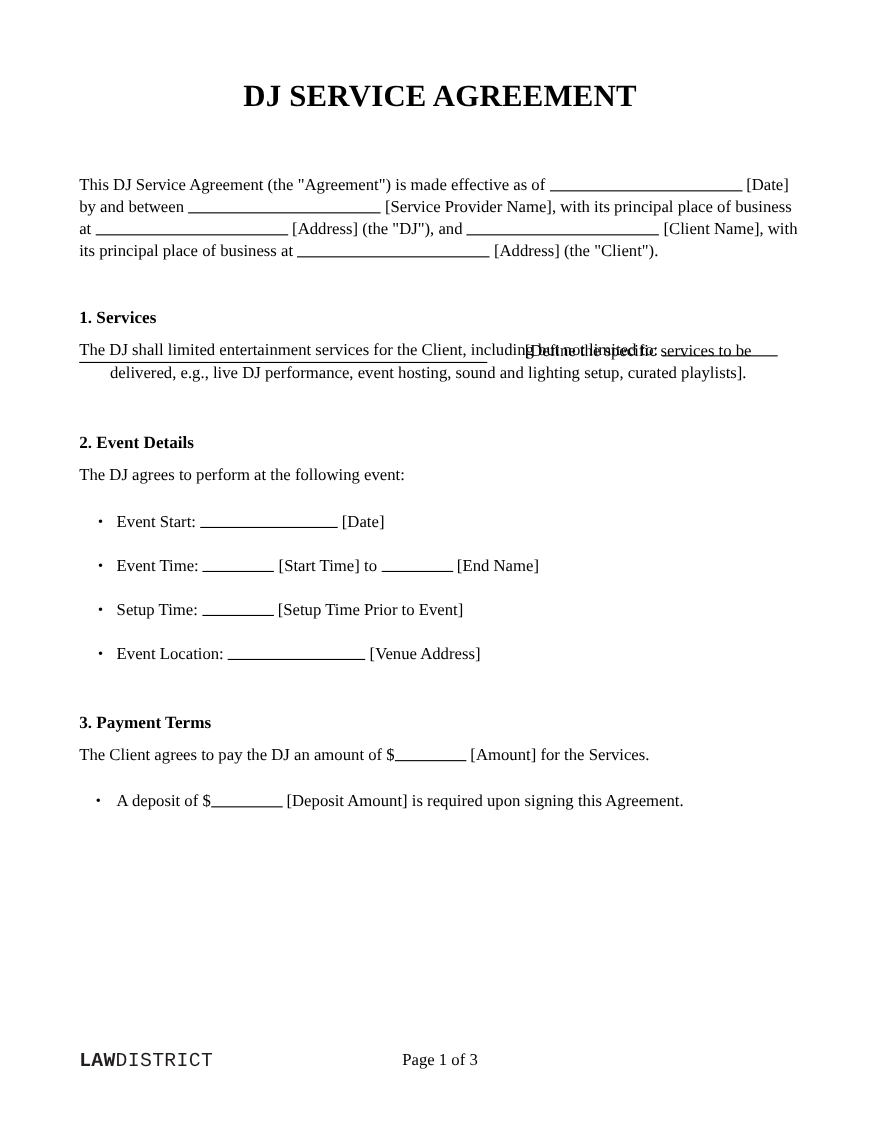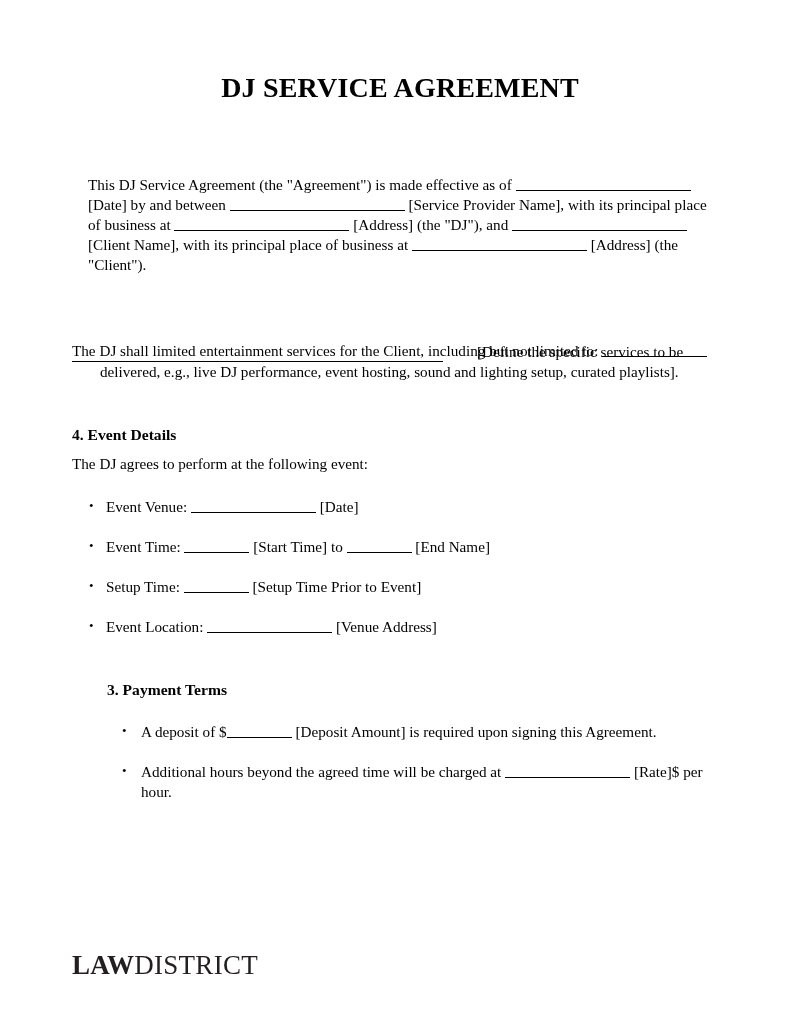--- a/index.html
+++ b/index.html
@@ -35,38 +35,38 @@
     text-align: center;
     font-size: 28px;
     font-weight: bold;
     letter-spacing: 0.2px;
     margin: 0;
     padding-top: 72px;
     line-height: 1.15;
   }
 
   .intro {
-    margin: 16px;
+    margin: 0;
     padding-top: 55px;
     font-size: 15.2px;
     line-height: 20px;
     text-align: left;
   }
 
   h2.section-heading {
     font-size: 15.6px;
     font-weight: bold;
     margin: 0;
     padding: 0;
     line-height: 20px;
   }
 
   .sec-1 { padding-top: 41px; }
   .sec-2 { padding-top: 43px; }
-  .sec-3 { padding-top: 43px; margin-left: 35px; }
+  .sec-3 { padding-top: 43px; }
   .sec-4 { padding-top: 43px; }
 
   p.body-text {
     margin: 0;
     font-size: 15.2px;
     line-height: 20px;
     padding-top: 9px;
   }
 
   ul.bullets {
@@ -128,22 +128,22 @@
     position: absolute;
     left: 0;
     top: 952px;
     width: 800px;
     height: 40px;
   }
   .logo {
     position: absolute;
     left: 72px;
     top: 0;
-    font-family: Liberation Serif, serif;
-    font-size: 27px;
+    font-family: Liberation Mono, monospace;
+    font-size: 18px;
     color: #231f20;
     letter-spacing: -0.2px;
     line-height: 26px;
     white-space: nowrap;
   }
   .logo .law {
     font-weight: bold;
     letter-spacing: 0.2px;
   }
   .logo .district {
@@ -166,46 +166,48 @@
 
 <div class="page">
 
   <div class="content">
 
     <h1 class="doc-title">DJ SERVICE AGREEMENT</h1>
 
     <p class="intro"><span>This DJ Service Agreement (the "Agreement") is made effective as of</span> <span class="blank w-xl"></span> <span>[Date] by and between</span> <span class="blank w-xl"></span> <span>[Service Provider Name], with its principal place of business at</span> <span class="blank w-xl"></span> <span>[Address] (the "DJ"), and</span> <span class="blank w-xl"></span> <span>[Client Name], with its principal place of business at</span> <span class="blank w-xl"></span> <span>[Address] (the "Client").</span></p>
 
     <div class="sec-1">
+      <h2 class="section-heading">1. Services</h2>
       <p class="body-text"><span>The DJ shall limited entertainment services for the Client, including but not limited to:</span> <span class="blank w-med"></span></p>
       <p class="svc-line2">
           <span class="rule-line"></span>
         </p>
       <p class="body-text" style="padding-top:0;margin-top:-20px;text-indent:377px;margin-left:28px;">[Define the specific services to be delivered, e.g., live DJ performance, event hosting, sound and lighting setup, curated playlists].</p>
     </div>
 
     <div class="sec-2">
-      <h2 class="section-heading">4. Event Details</h2>
+      <h2 class="section-heading">2. Event Details</h2>
       <p class="body-text">The DJ agrees to perform at the following event:</p>
       <ul class="bullets event-list">
-        <li><span>Event Venue:</span> <span class="blank w-long"></span> <span>[Date]</span></li>
+        <li><span>Event Start:</span> <span class="blank w-long"></span> <span>[Date]</span></li>
         <li><span>Event Time:</span> <span class="blank w-short"></span> <span>[Start Time] to</span> <span class="blank w-short"></span> <span>[End Name]</span></li>
         <li><span>Setup Time:</span> <span class="blank w-short"></span> <span>[Setup Time Prior to Event]</span></li>
         <li><span>Event Location:</span> <span class="blank w-long"></span> <span>[Venue Address]</span></li>
       </ul>
     </div>
 
     <div class="sec-3">
       <h2 class="section-heading">3. Payment Terms</h2>
+      <p class="body-text"><span>The Client agrees to pay the DJ an amount of $</span><span class="blank w-short"></span> <span>[Amount] for the Services.</span></p>
       <ul class="bullets tight pay-list">
         <li><span>A deposit of $</span><span class="blank w-short"></span> <span>[Deposit Amount] is required upon signing this Agreement.</span></li>
-        <li><span>Additional hours beyond the agreed time will be charged at</span> <span class="blank w-long"></span> <span>[Rate]$ per hour.</span></li>
       </ul>
     </div>
 
 
   </div>
 
   <div class="footer">
     <div class="logo"><span class="law">LAW</span><span class="district">DISTRICT</span></div>
+    <div class="page-number">Page 1 of 3</div>
   </div>
 
 </div>
 
 </body></html>

